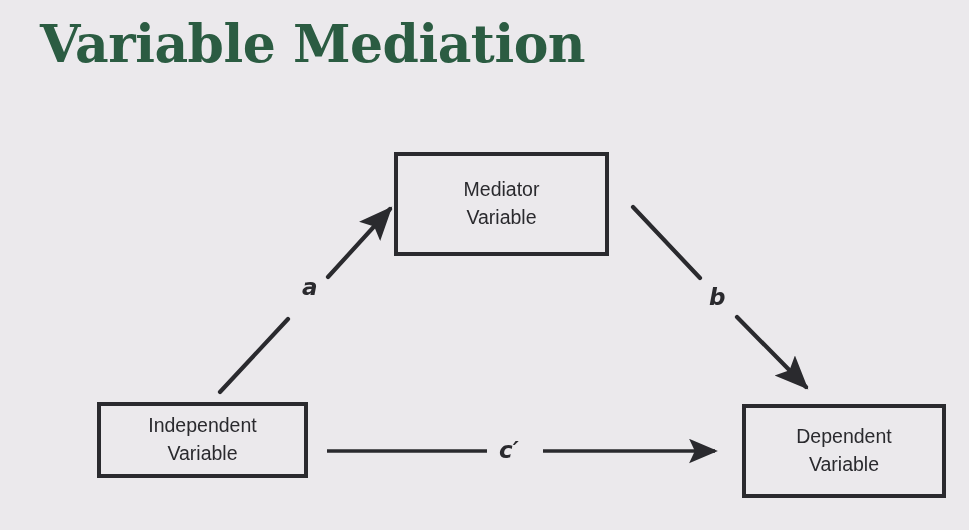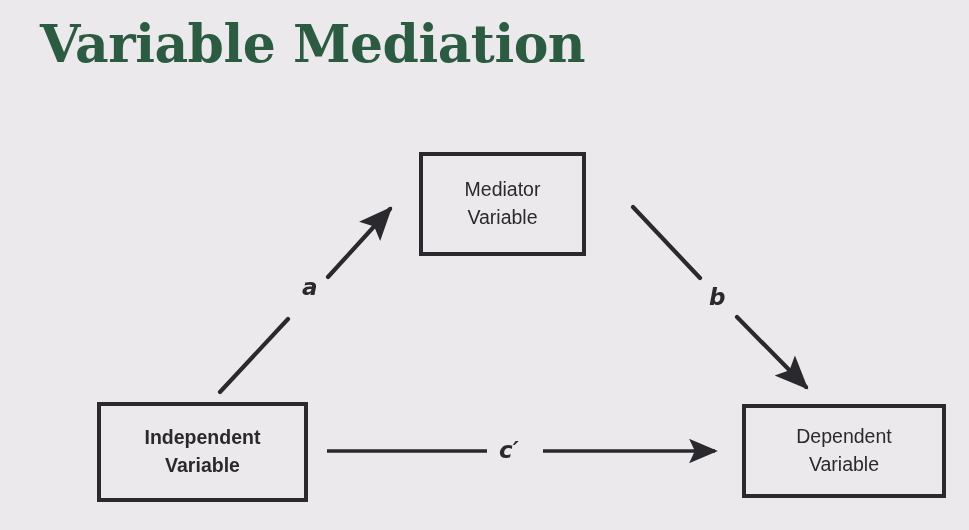--- a/index.html
+++ b/index.html
@@ -54,22 +54,22 @@
     align-items: center;
     justify-content: center;
     color: #2a2a2e;
     font-family: "Liberation Sans", sans-serif;
     font-size: 19.5px;
     line-height: 1.42;
     text-align: center;
   }
   .node-line { display: block; white-space: nowrap; }
 
-  #node-mediator   { left: 419px; top: 152px; width: 167px; height: 104px; }
-  #node-independent{ left:  97px; top: 402px; width: 211px; height:  100px; font-weight: bold; }
+  #node-mediator   { left: 394px; top: 152px; width: 215px; height: 104px; }
+  #node-independent{ left:  97px; top: 402px; width: 211px; height:  76px; }
   #node-dependent  { left: 742px; top: 404px; width: 204px; height:  94px; }
 
   
   .path-label {
     position: absolute;
     font-family: "DejaVu Sans", "Liberation Sans", sans-serif;
     font-style: italic;
     font-weight: 600;
     font-size: 23px;
     color: #2a2a2e;

